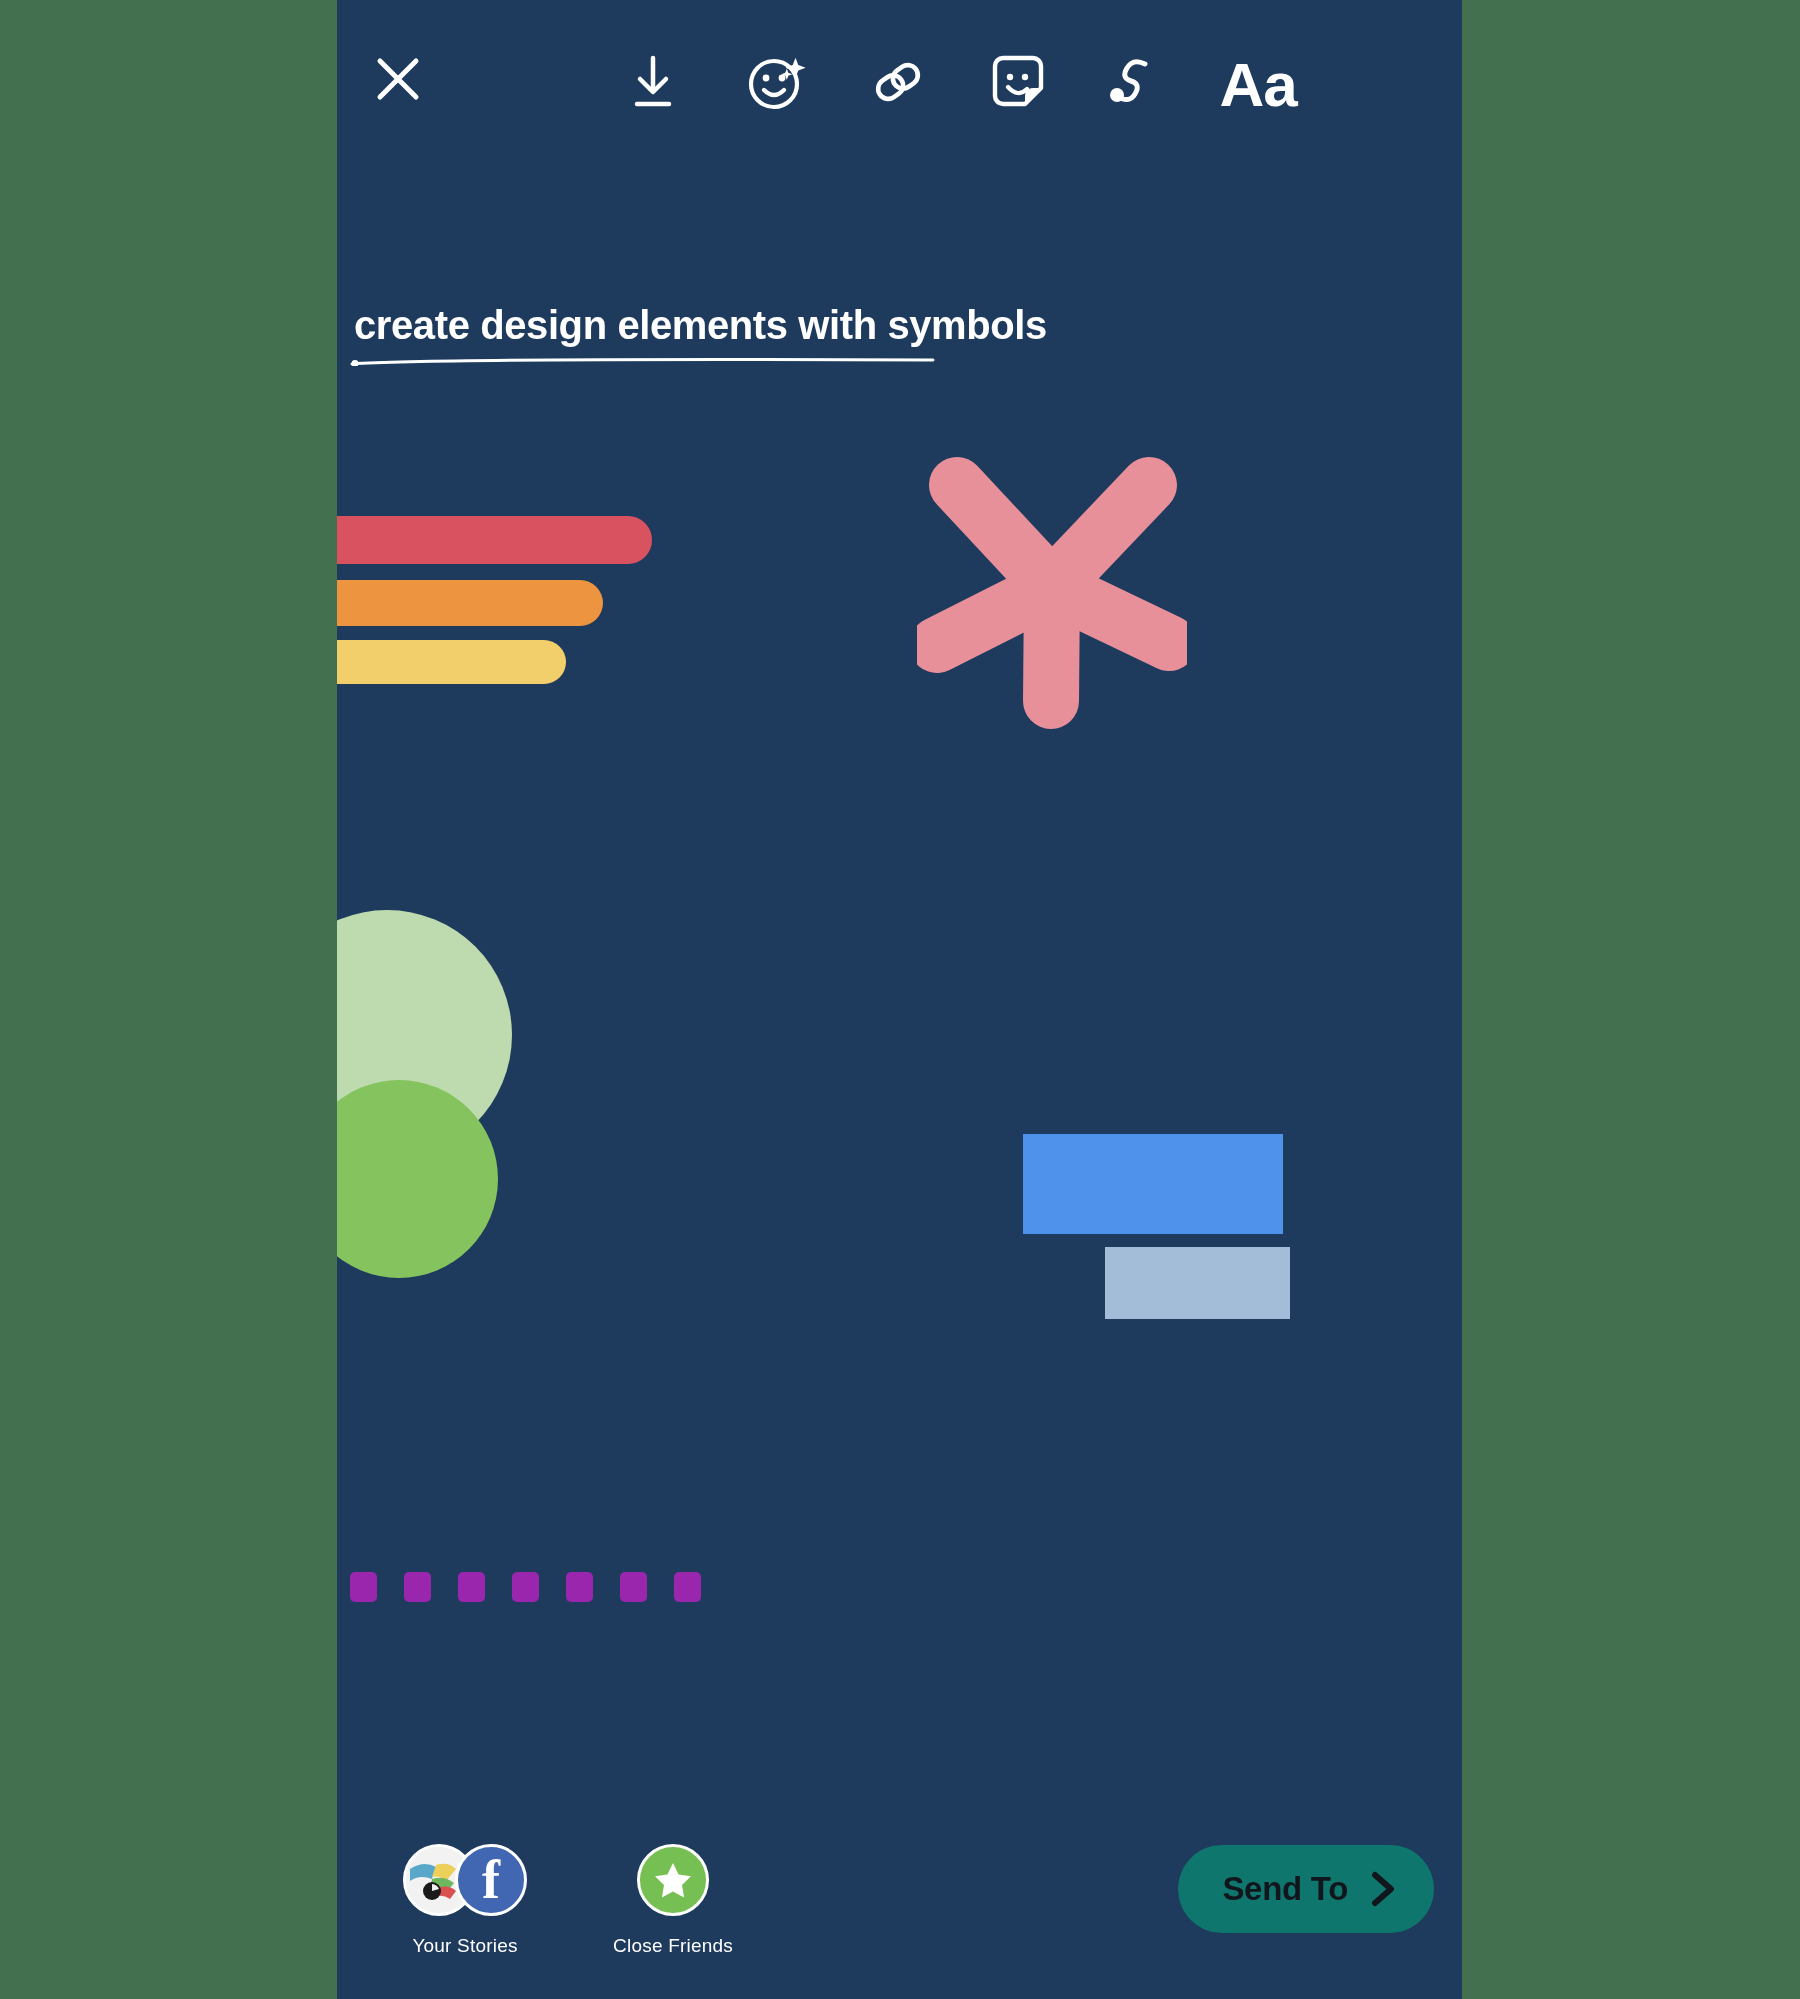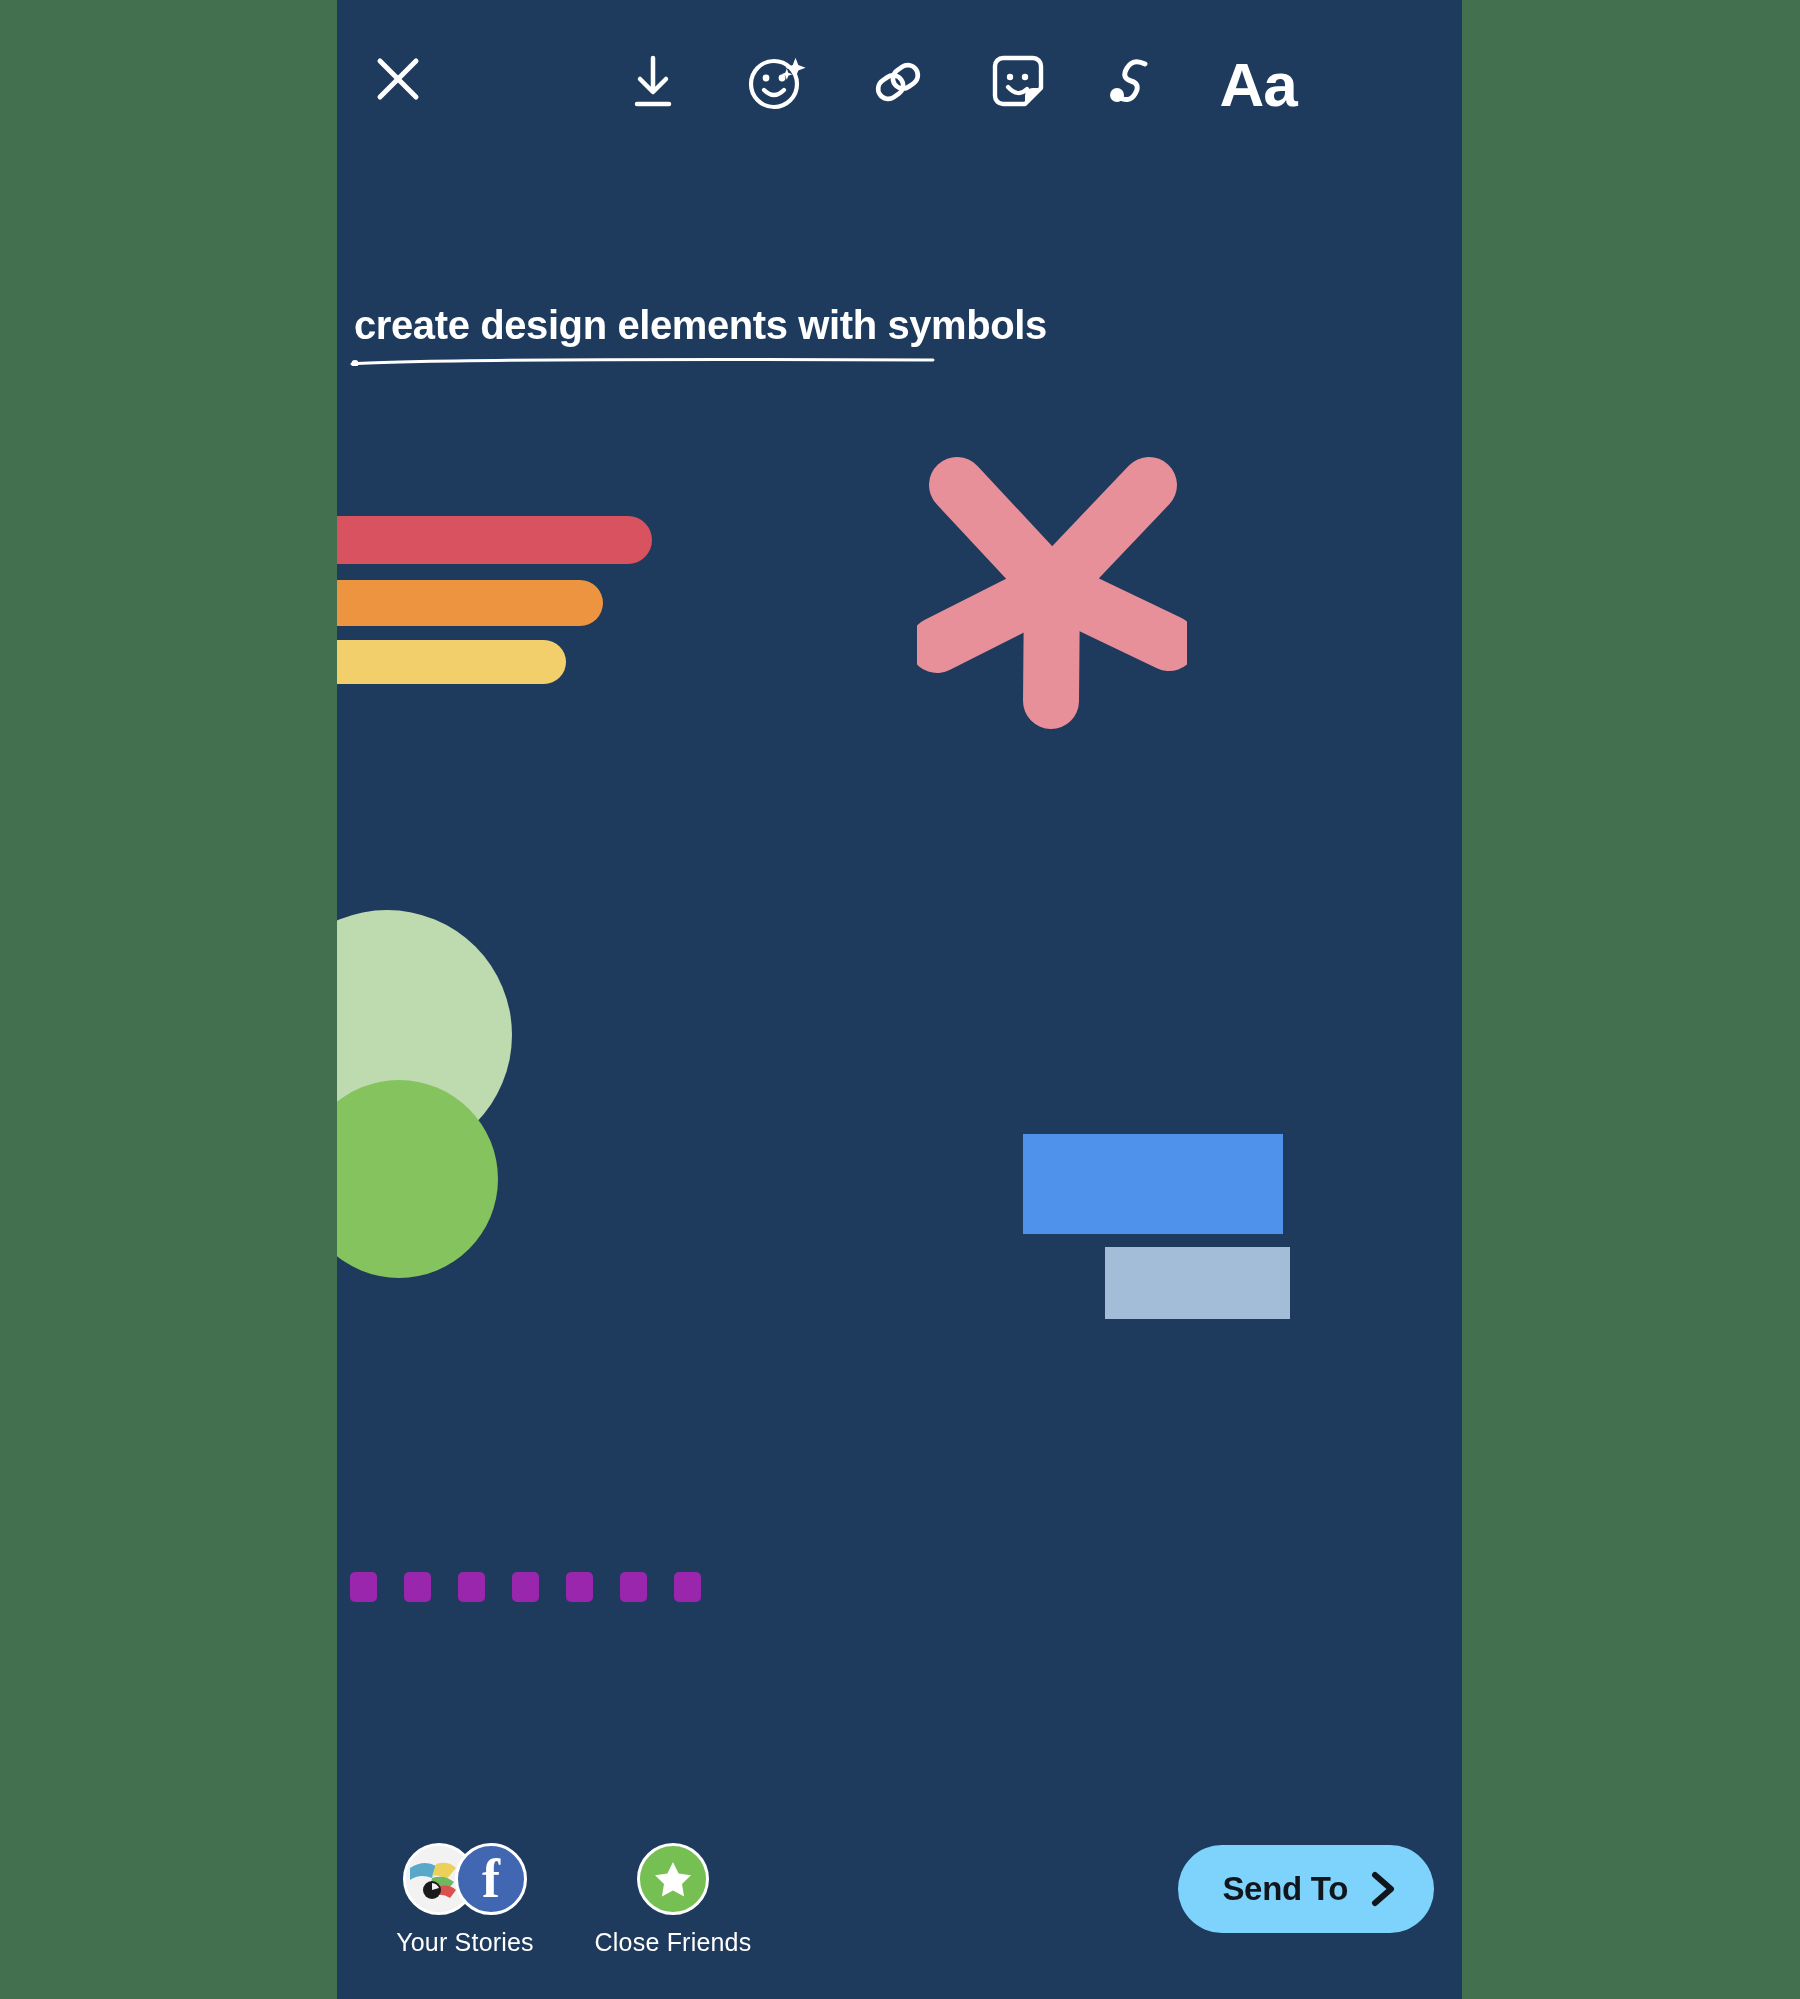--- a/index.html
+++ b/index.html
@@ -179,23 +179,23 @@
     position: absolute;
     bottom: 42px;
     display: flex;
     flex-direction: column;
     align-items: center;
     cursor: pointer;
   }
   #dest-your-stories { left: 0px; width: 256px; }
   #dest-close-friends { left: 208px; width: 256px; }
   .dest-label {
-    margin-top: 13px;
+    margin-top: 19px;
     color: #ffffff;
-    font-size: 25px;
+    font-size: 19px;
     font-weight: 400;
     letter-spacing: 0.2px;
     white-space: nowrap;
     font-family: "Liberation Sans", sans-serif;
   }
   .avatar-stack {
     position: relative;
     width: 124px;
     height: 72px;
   }
@@ -236,21 +236,21 @@
     align-items: center;
     justify-content: center;
   }
 
   #send-to-button {
     position: absolute;
     right: 28px;
     bottom: 66px;
     height: 88px;
     padding: 0 36px 0 44px;
-    background: #7dd3fc;
+    background: #0f766e;
     border-radius: 999px;
     display: flex;
     align-items: center;
     gap: 20px;
     cursor: pointer;
     border: none;
   }
   #send-to-label {
     color: #11161c;
     font-size: 33px;

